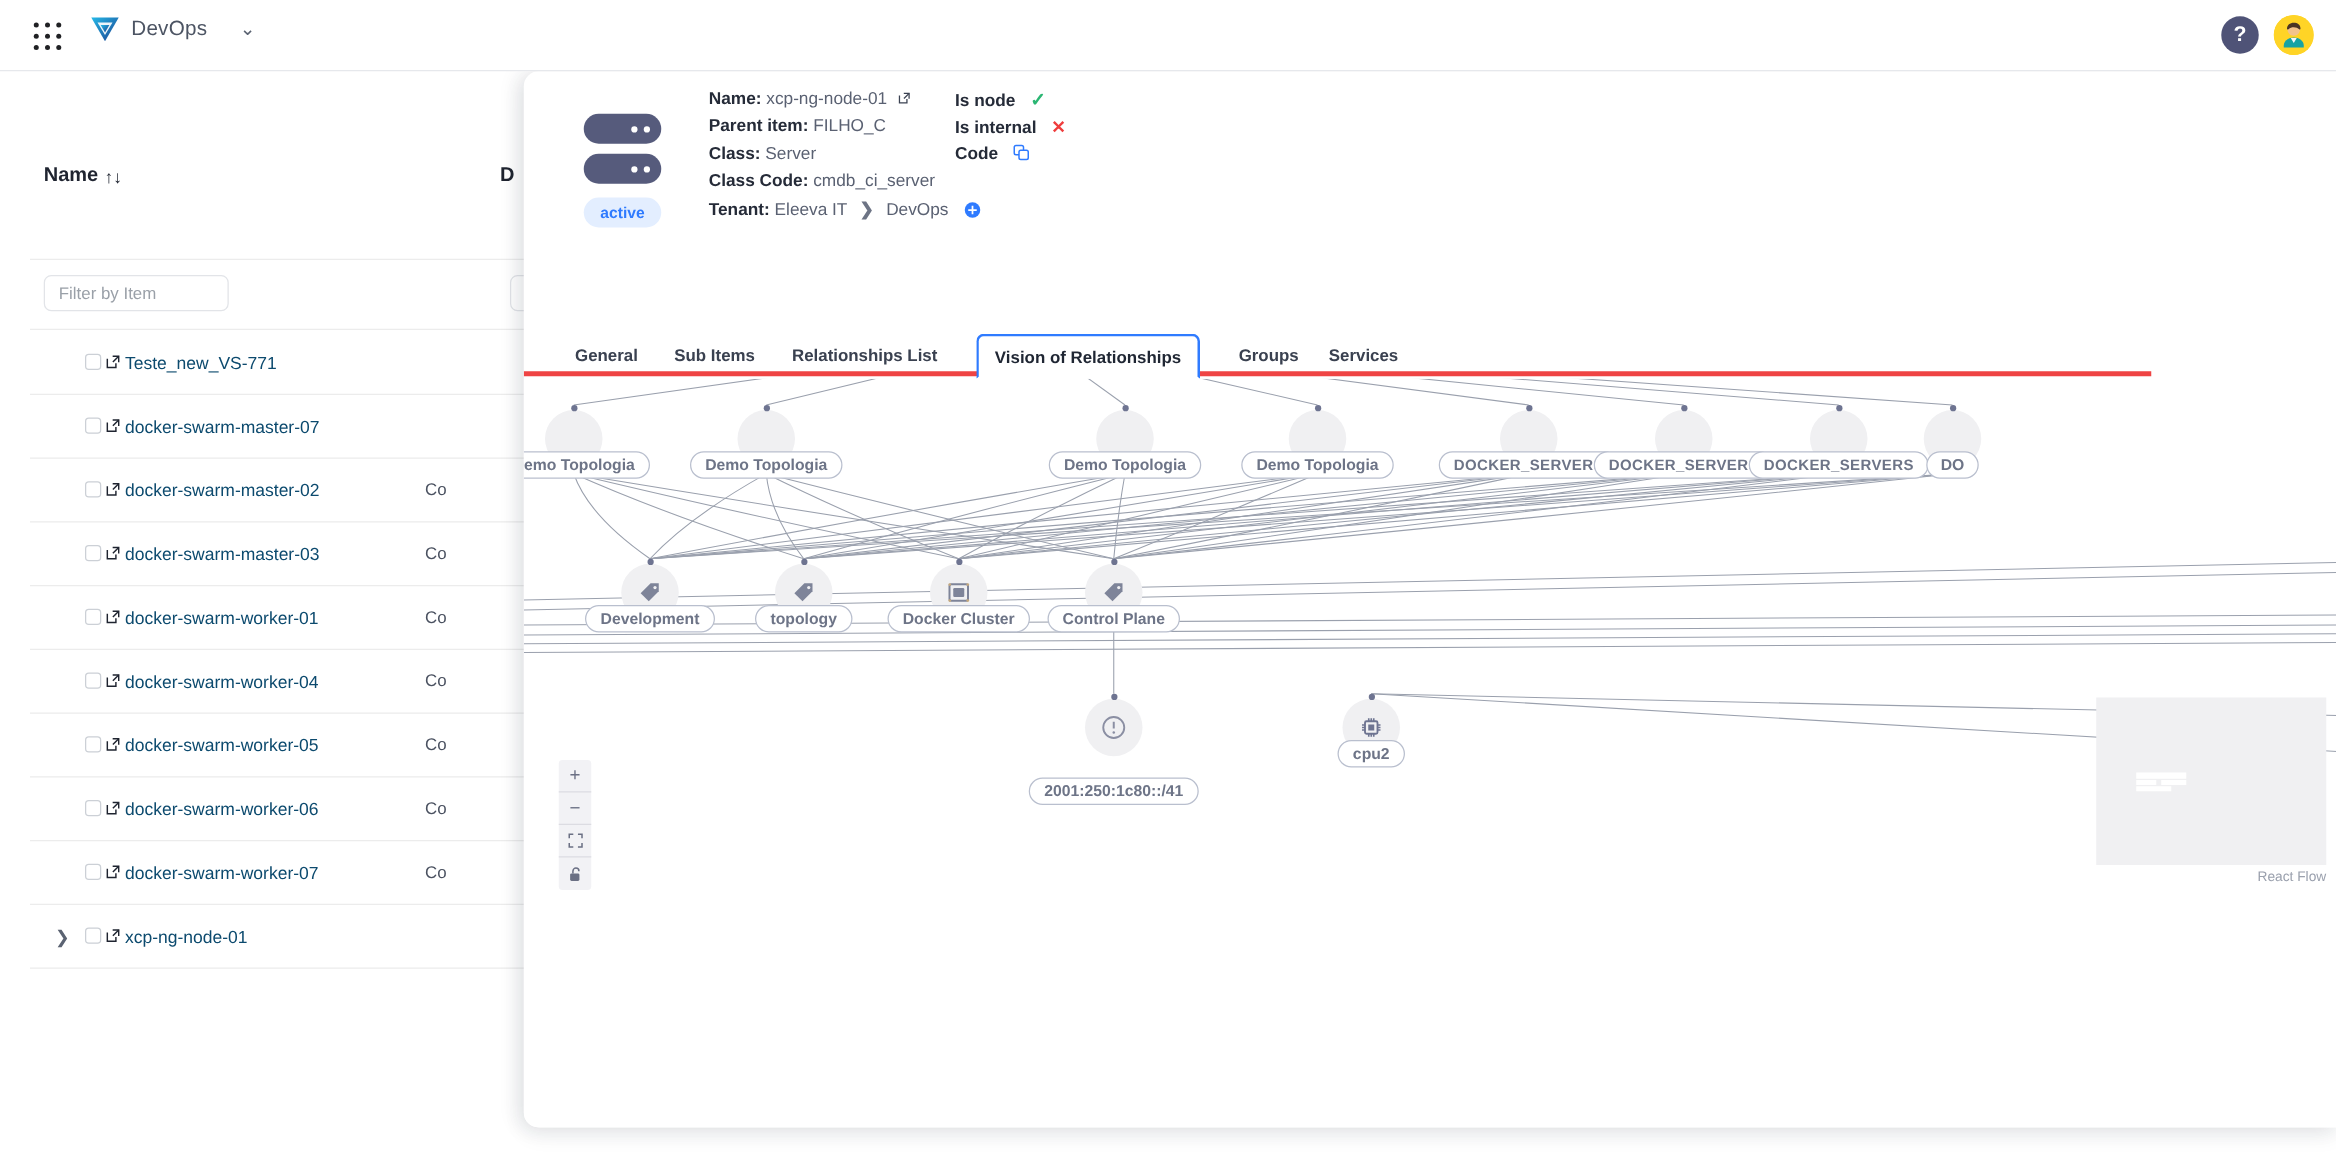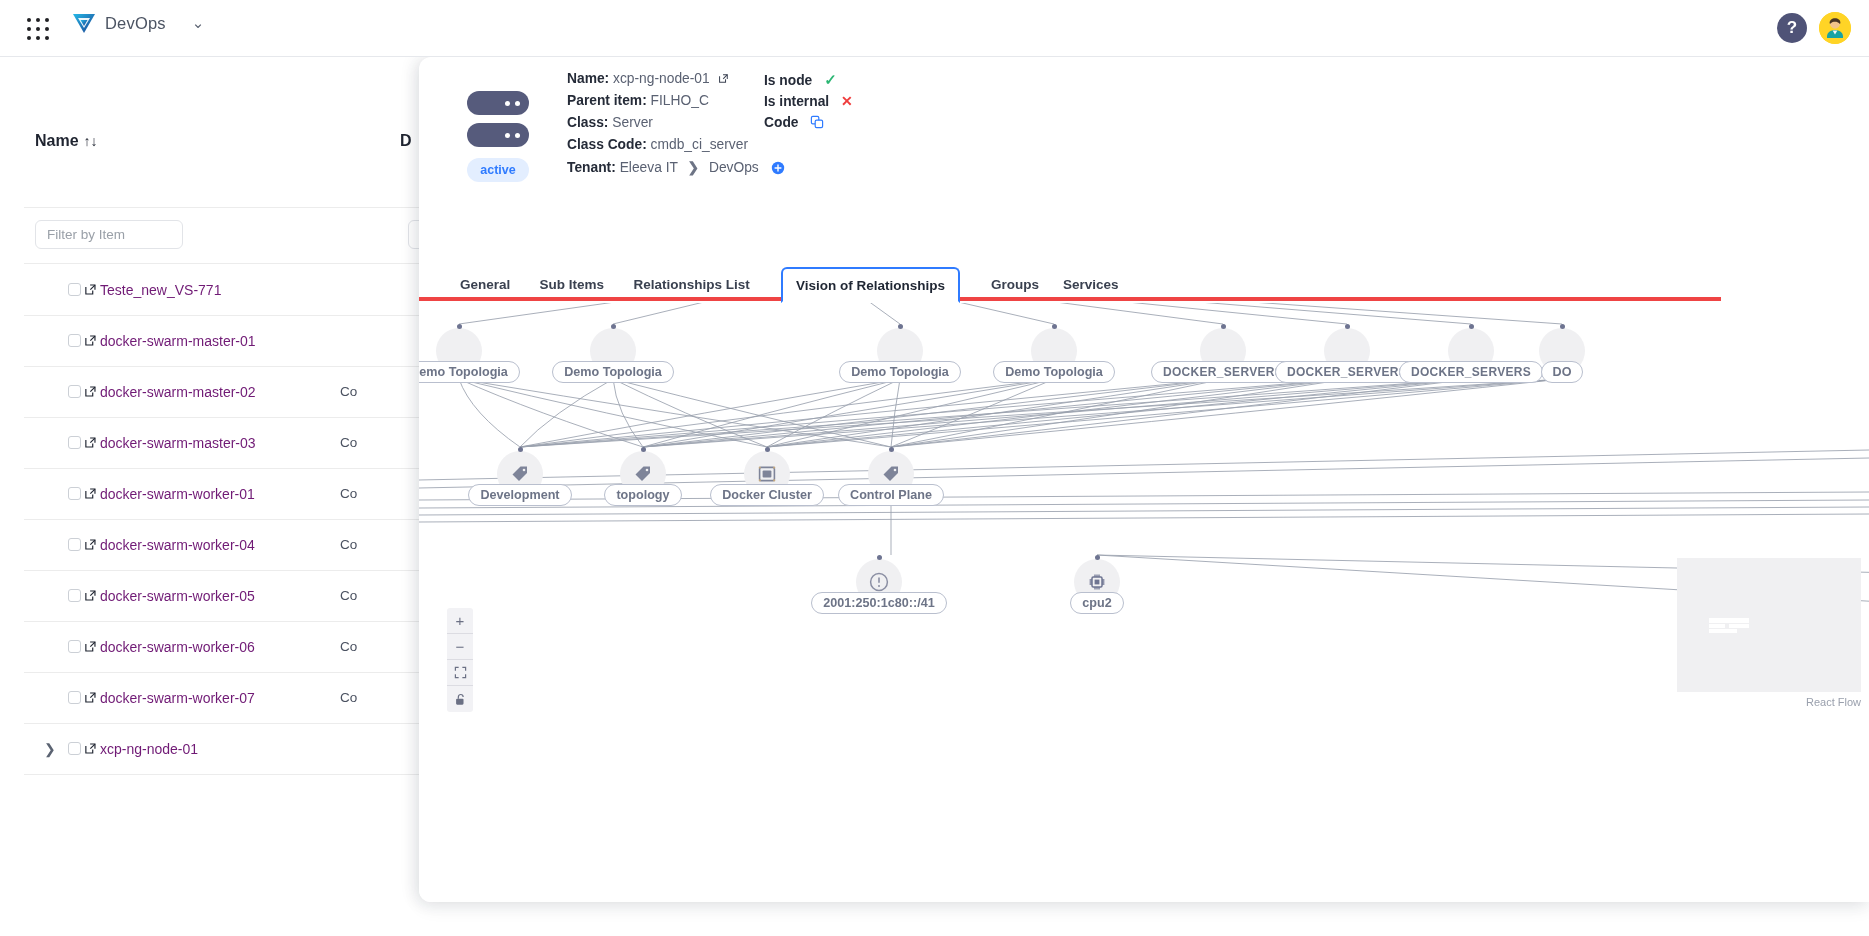--- a/index.html
+++ b/index.html
@@ -48,21 +48,21 @@
   .sorticon { font-size:14px; }
   .lp-rowsep { position:absolute; left:24px; width:400px; height:1px; background:#ececec;}
   .filterbox { position:absolute; left:35px; top:163px; width:148px; height:29px;
                border:1px solid #e2e4e8; border-radius:6px; font-size:13.5px; color:#9aa0a8;
                display:flex; align-items:center; padding-left:11px; background:#fff; cursor:text;}
   .filterbox2 { position:absolute; left:408px; top:163px; width:60px; height:29px;
                border:1px solid #e2e4e8; border-radius:6px; background:#fff; }
   .lrow { position:absolute; left:0; width:420px; height:51px; display:flex; align-items:center; }
   .lrow .cbx { position:absolute; left:68px; width:13px; height:13px; border:1px solid #ccd0d6; border-radius:3px; background:#fff; cursor:pointer;}
   .lrow .exticon { position:absolute; left:84px; width:13px; height:13px; }
-  .lrow .lnk { position:absolute; left:100px; font-size:14px; color:#701a75; cursor:pointer;}
+  .lrow .lnk { position:absolute; left:100px; font-size:14px; color:#0c4a6e; cursor:pointer;}
   .lrow .expander { position:absolute; left:44px; color:#5b6372; font-size:14px; cursor:pointer;}
   .lrow .dcell { position:absolute; left:340px; font-size:13.5px; color:#4a5160;}
 
   
   .panel { position:absolute; left:419px; top:57px; width:1450px; height:845px;
            background:#fff; border-radius:12px 0 0 12px;
            box-shadow: -4px 0 16px rgba(30,40,60,.10), 0 6px 18px rgba(30,40,60,.07);
            overflow:hidden; }
 
   .panel-head { position:absolute; left:0; top:0; width:1450px; height:170px; }
@@ -186,21 +186,21 @@
           <span class="lnk">Teste_new_VS-771</span>
         </div>
         <div class="lp-rowsep" style="top: 258px;"></div>
         <div class="lrow" style="top: 258px;">
           <span class="cbx"></span>
           <svg class="exticon" viewBox="0 0 14 14">
             <path d="M2 4.4v7.4h7.4V8.2" stroke="#1f2430" stroke-width="1.25" fill="none"></path>
             <path d="M6.6 2.2h5.2v5.2" stroke="#1f2430" stroke-width="1.25" fill="none"></path>
             <path d="M11.8 2.2 L6.8 7.2" stroke="#1f2430" stroke-width="1.25"></path>
           </svg>
-          <span class="lnk">docker-swarm-master-01</span>
+          <span class="lnk">docker-swarm-master-07</span>
         </div>
         <div class="lp-rowsep" style="top: 309px;"></div>
         <div class="lrow" style="top: 309px;">
           <span class="cbx"></span>
           <svg class="exticon" viewBox="0 0 14 14">
             <path d="M2 4.4v7.4h7.4V8.2" stroke="#1f2430" stroke-width="1.25" fill="none"></path>
             <path d="M6.6 2.2h5.2v5.2" stroke="#1f2430" stroke-width="1.25" fill="none"></path>
             <path d="M11.8 2.2 L6.8 7.2" stroke="#1f2430" stroke-width="1.25"></path>
           </svg>
           <span class="lnk">docker-swarm-master-02</span>
@@ -512,21 +512,21 @@
           <div class="gnode" style="left: 412px; top: 148px; width: 120px; justify-content: center;">
             <div class="gcirc">
               <span class="gdot"></span>
               <svg width="20" height="20" viewBox="0 0 20 20">
                 <path d="M10.5 2.5H17v6.5l-8 8-6.5-6.5z" fill="#7e8499"></path>
                 <circle cx="14" cy="6" r="1.3" fill="#f0f0f2"></circle>
               </svg>
             </div>
             <div class="glabel">Control Plane</div>
           </div>
-          <div class="gnode" style="left: 400px; top: 256px; width: 120px;">
+          <div class="gnode" style="left: 412px; top: 256px; width: 120px; gap: 30px;">
             <div class="gcirc">
               <span class="gdot"></span>
               <svg width="22" height="22" viewBox="0 0 22 22">
                 <circle cx="11" cy="11" r="8.4" stroke="#8b8fa3" stroke-width="1.5" fill="none"></circle>
                 <path d="M11 6.4v5.4" stroke="#8b8fa3" stroke-width="1.6"></path>
                 <circle cx="11" cy="14.9" r="1" fill="#8b8fa3"></circle>
               </svg>
             </div>
             <div class="glabel">2001:250:1c80::/41</div>
           </div>

